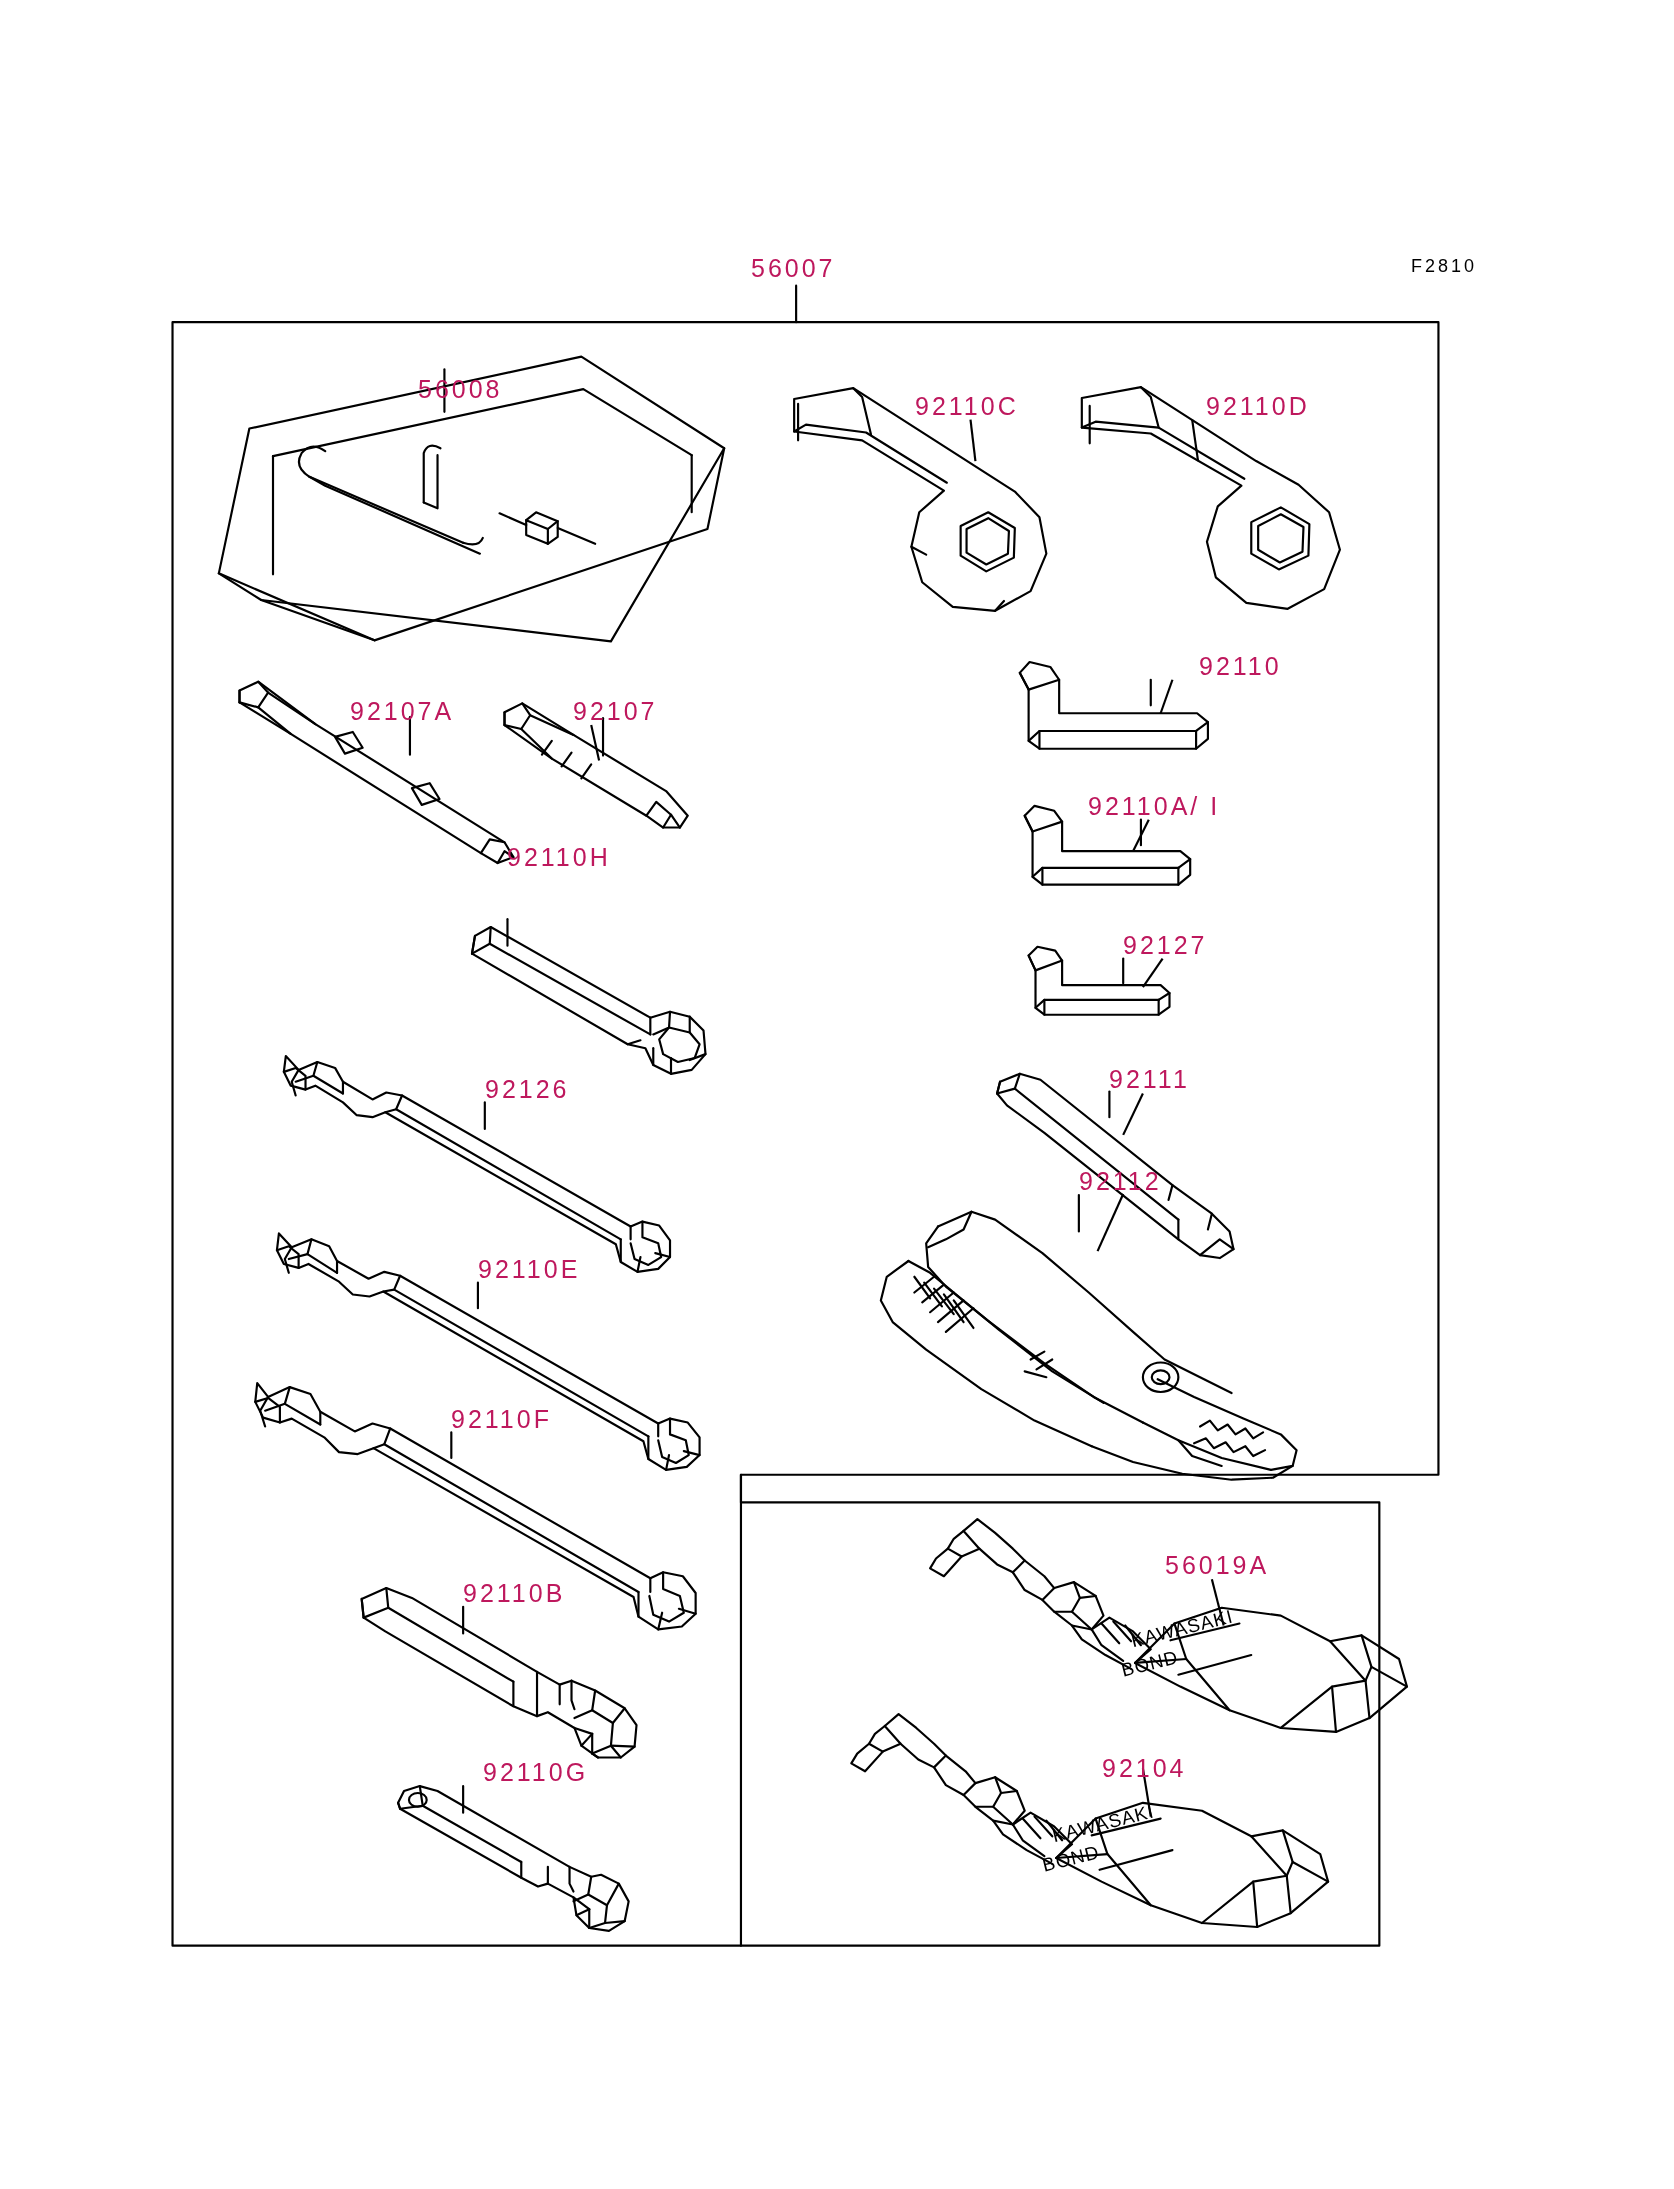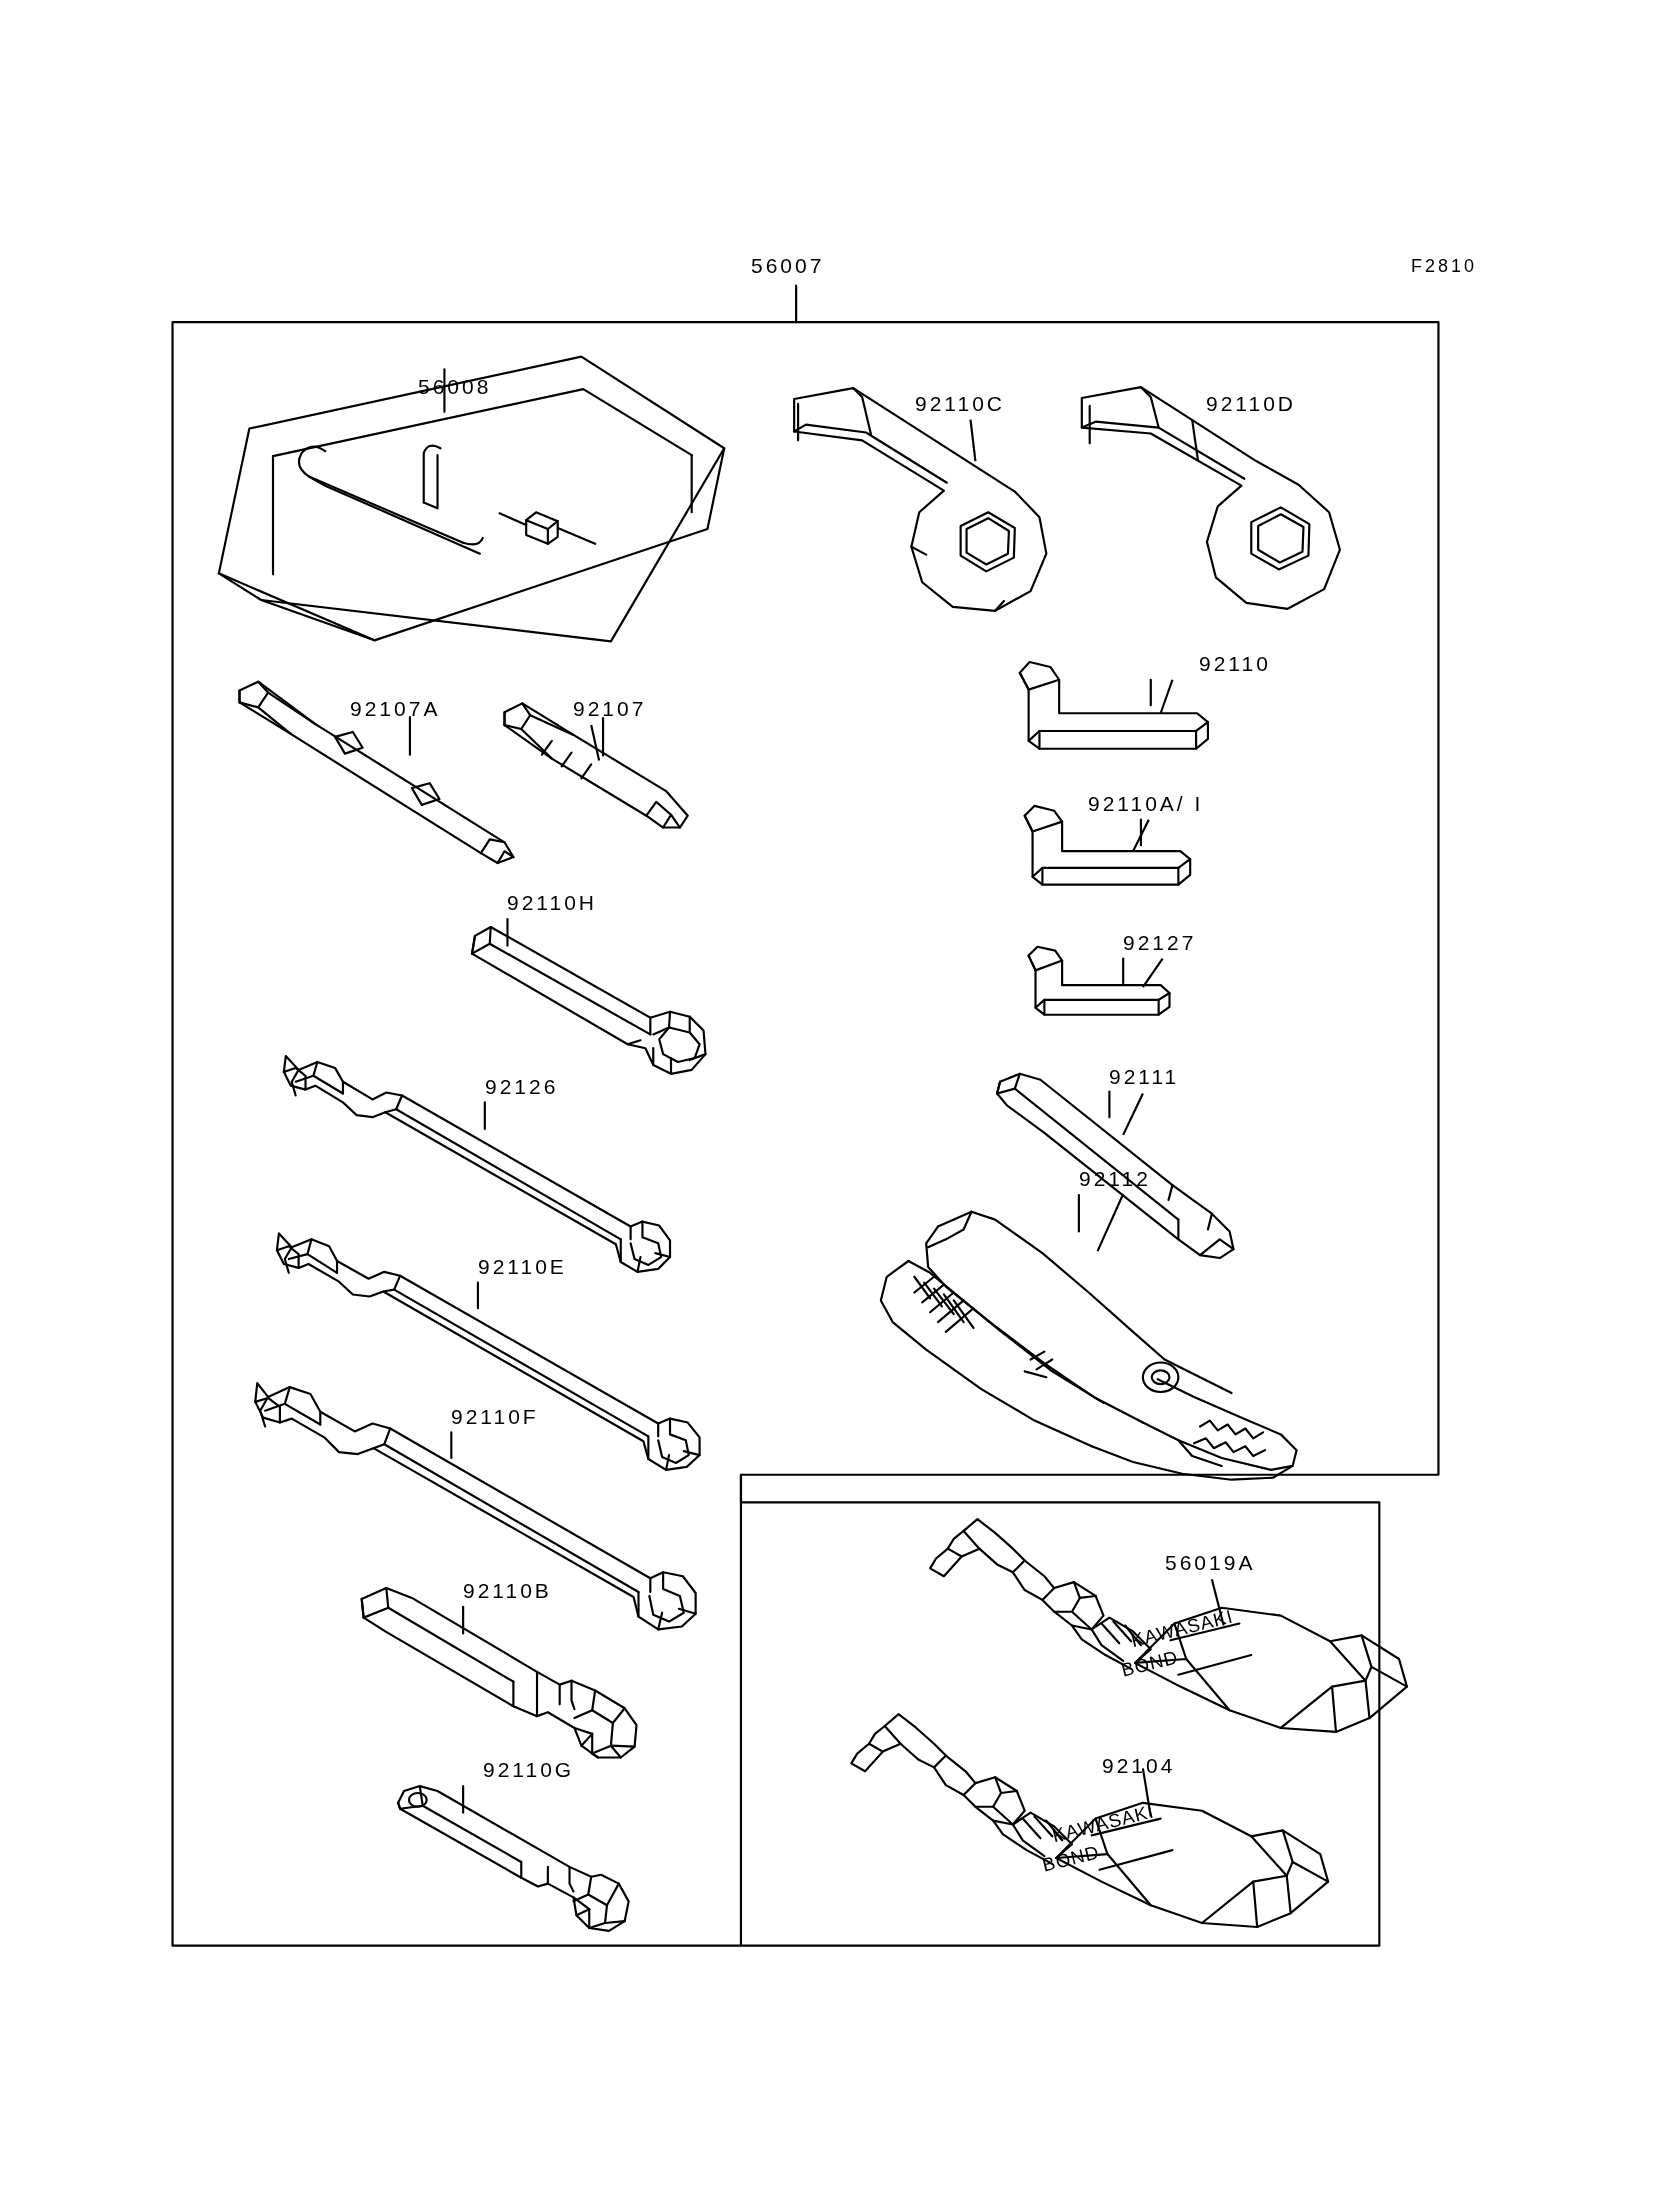--- a/index.html
+++ b/index.html
@@ -18,23 +18,23 @@
   #diagram-root {
     position: absolute;
     left: 0;
     top: 0;
     width: 1675px;
     height: 2190px;
   }
   .lbl {
     position: absolute;
     font-family: "Liberation Sans", sans-serif;
-    font-size: 21px;
+    font-size: 25px;
     letter-spacing: 3px;
-    color: #000000;
+    color: #be185d;
     white-space: nowrap;
   }
   .sheet-code {
     position: absolute;
     font-family: "Liberation Sans", sans-serif;
     font-size: 18px;
     letter-spacing: 3px;
   }
   svg { display: block; }
 </style>
@@ -400,21 +400,21 @@
 
   <div class="lbl" style="left:751px; top:254px;">56007</div>
   <div class="lbl" style="left:418px; top:343px;margin-top:32px;">56008</div>
   <div class="lbl" style="left:915px; top:392px;">92110C</div>
   <div class="lbl" style="left:1206px; top:392px;">92110D</div>
   <div class="lbl" style="left:350px; top:697px;">92107A</div>
   <div class="lbl" style="left:573px; top:697px;">92107</div>
   <div class="lbl" style="left:1151px; top:652px;margin-left:48px;">92110</div>
   <div class="lbl" style="left:1088px; top:792px;">92110A/ I</div>
   <div class="lbl" style="left:1123px; top:931px;">92127</div>
-  <div class="lbl" style="left:507px; top:891px;">92110H</div>
+  <div class="lbl" style="left:507px; top:843px;">92110H</div>
   <div class="lbl" style="left:1109px; top:1065px;">92111</div>
   <div class="lbl" style="left:485px; top:1075px;">92126</div>
   <div class="lbl" style="left:1079px; top:1167px;">92112</div>
   <div class="lbl" style="left:478px; top:1255px;">92110E</div>
   <div class="lbl" style="left:451px; top:1405px;">92110F</div>
   <div class="lbl" style="left:463px; top:1579px;">92110B</div>
   <div class="lbl" style="left:1165px; top:1551px;">56019A</div>
   <div class="lbl" style="left:483px; top:1758px;">92110G</div>
   <div class="lbl" style="left:1102px; top:1741px;margin-top:13px;">92104</div>
 

